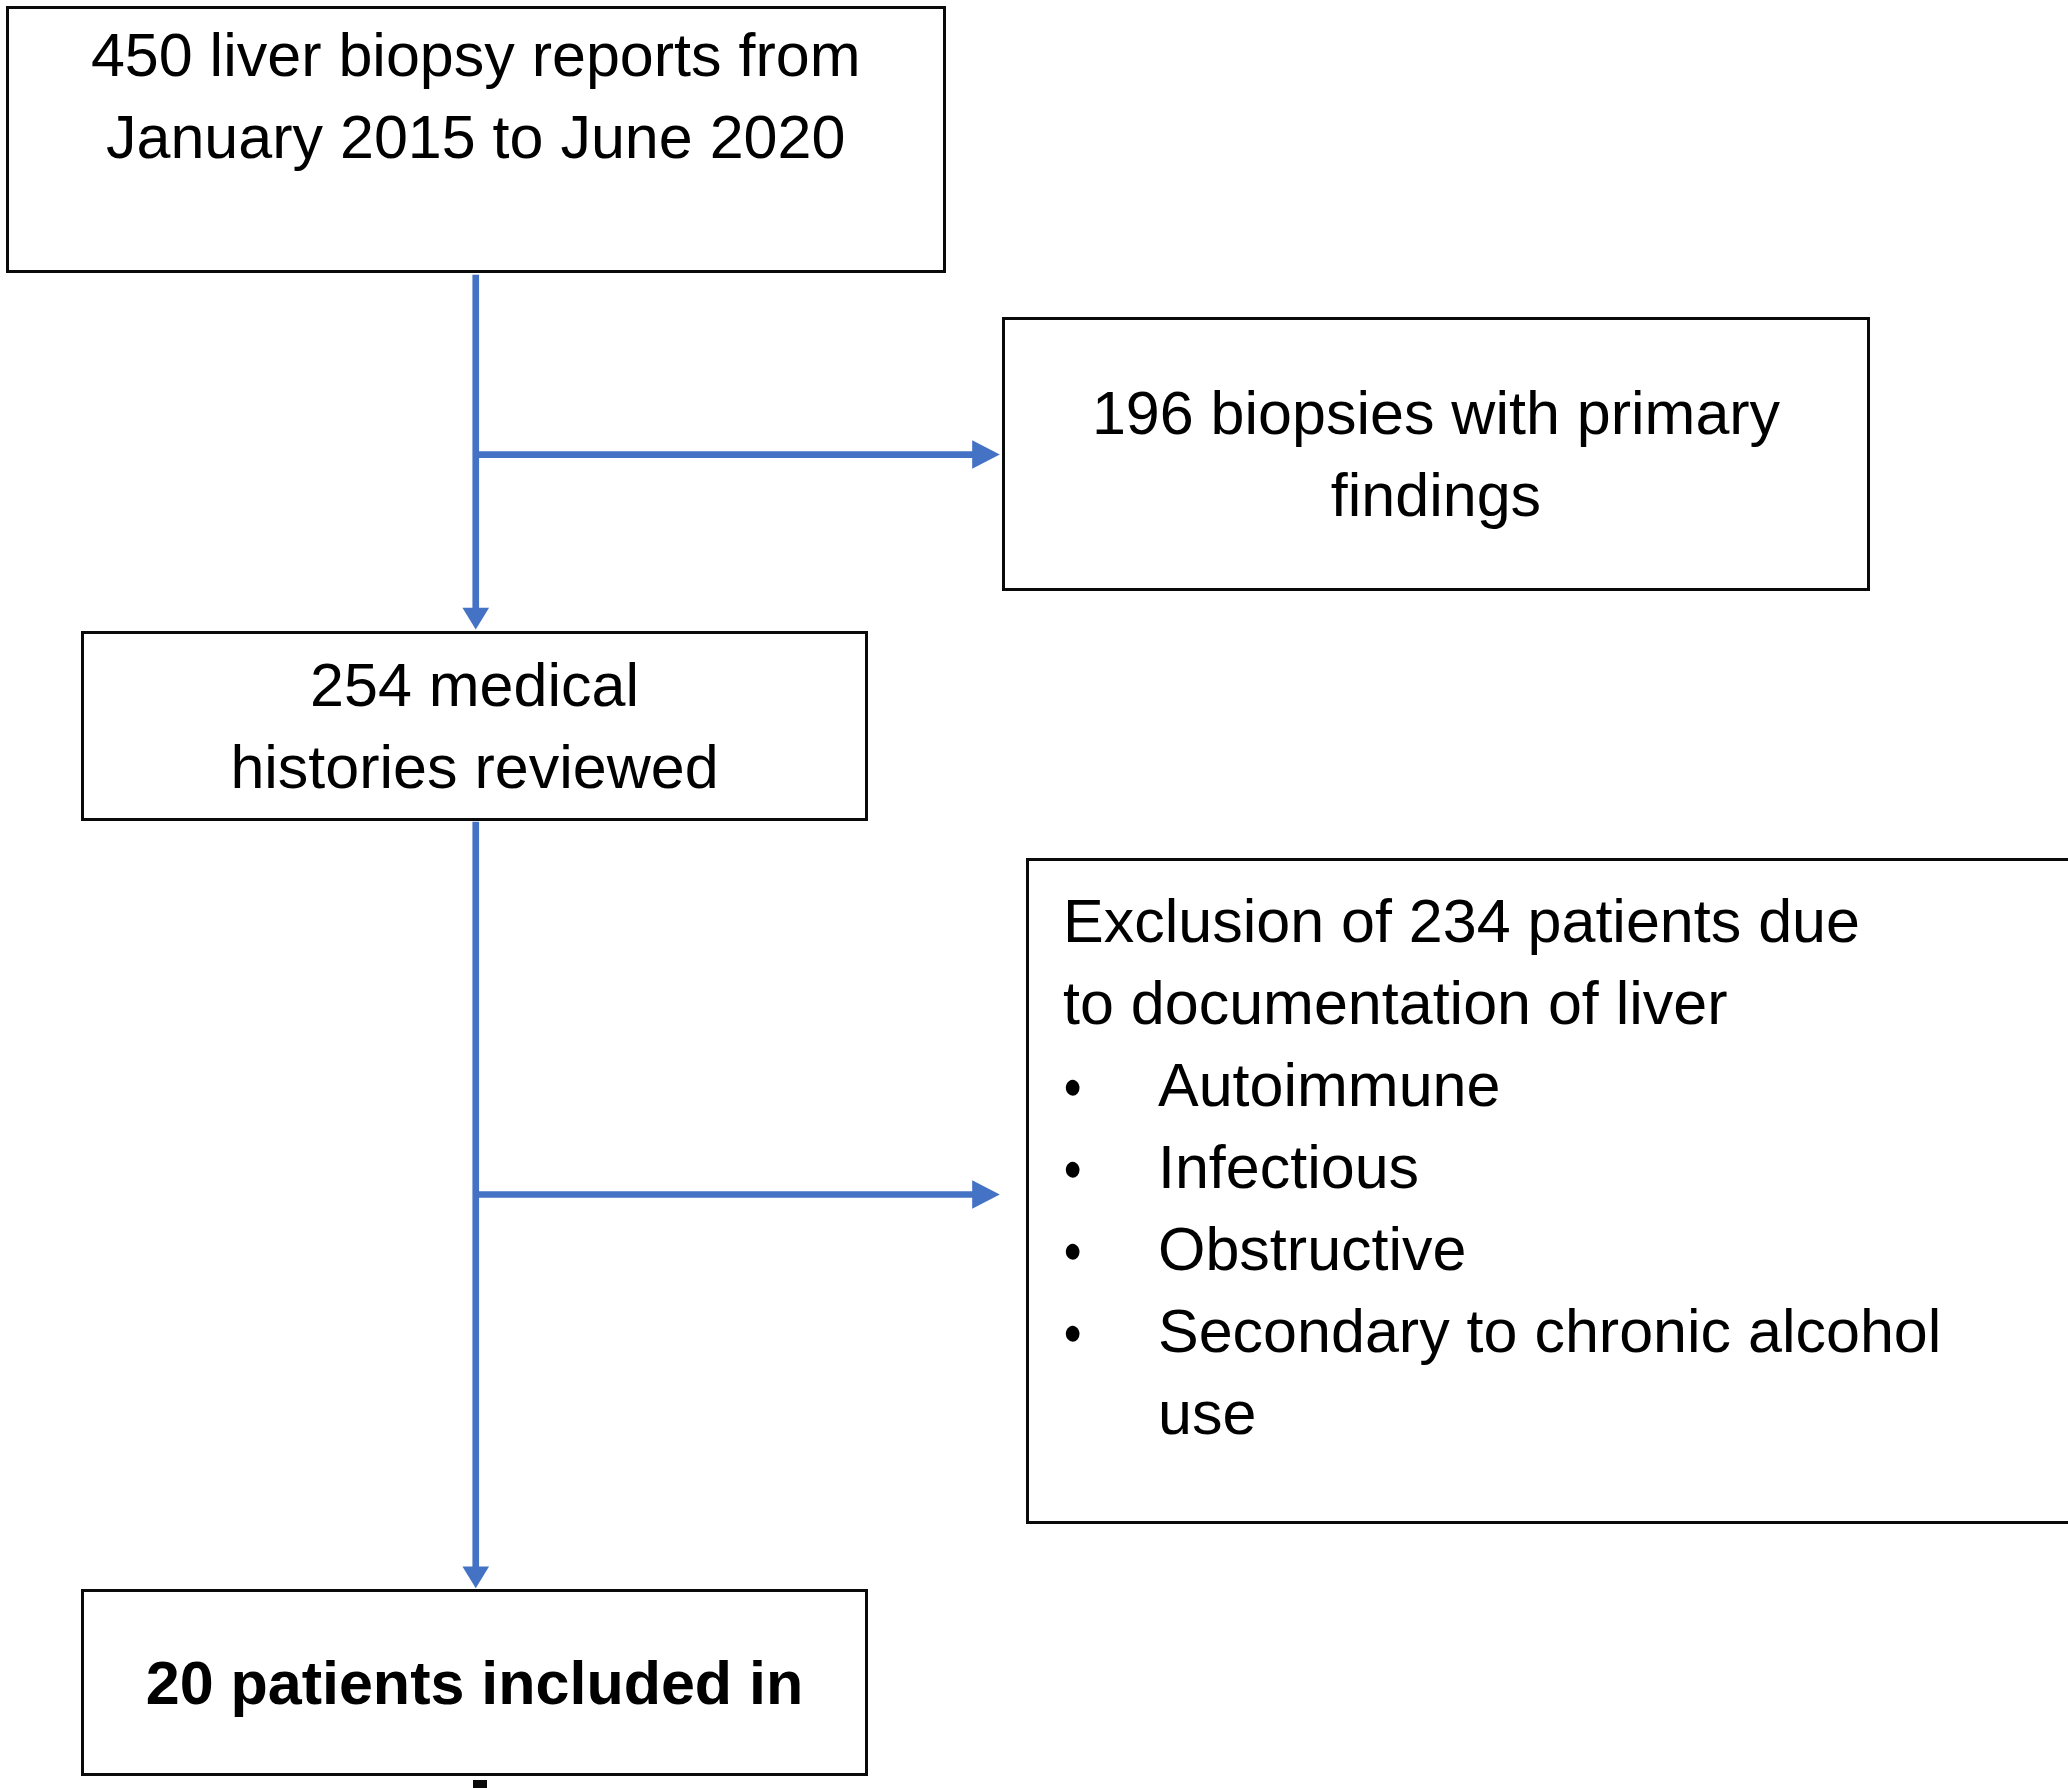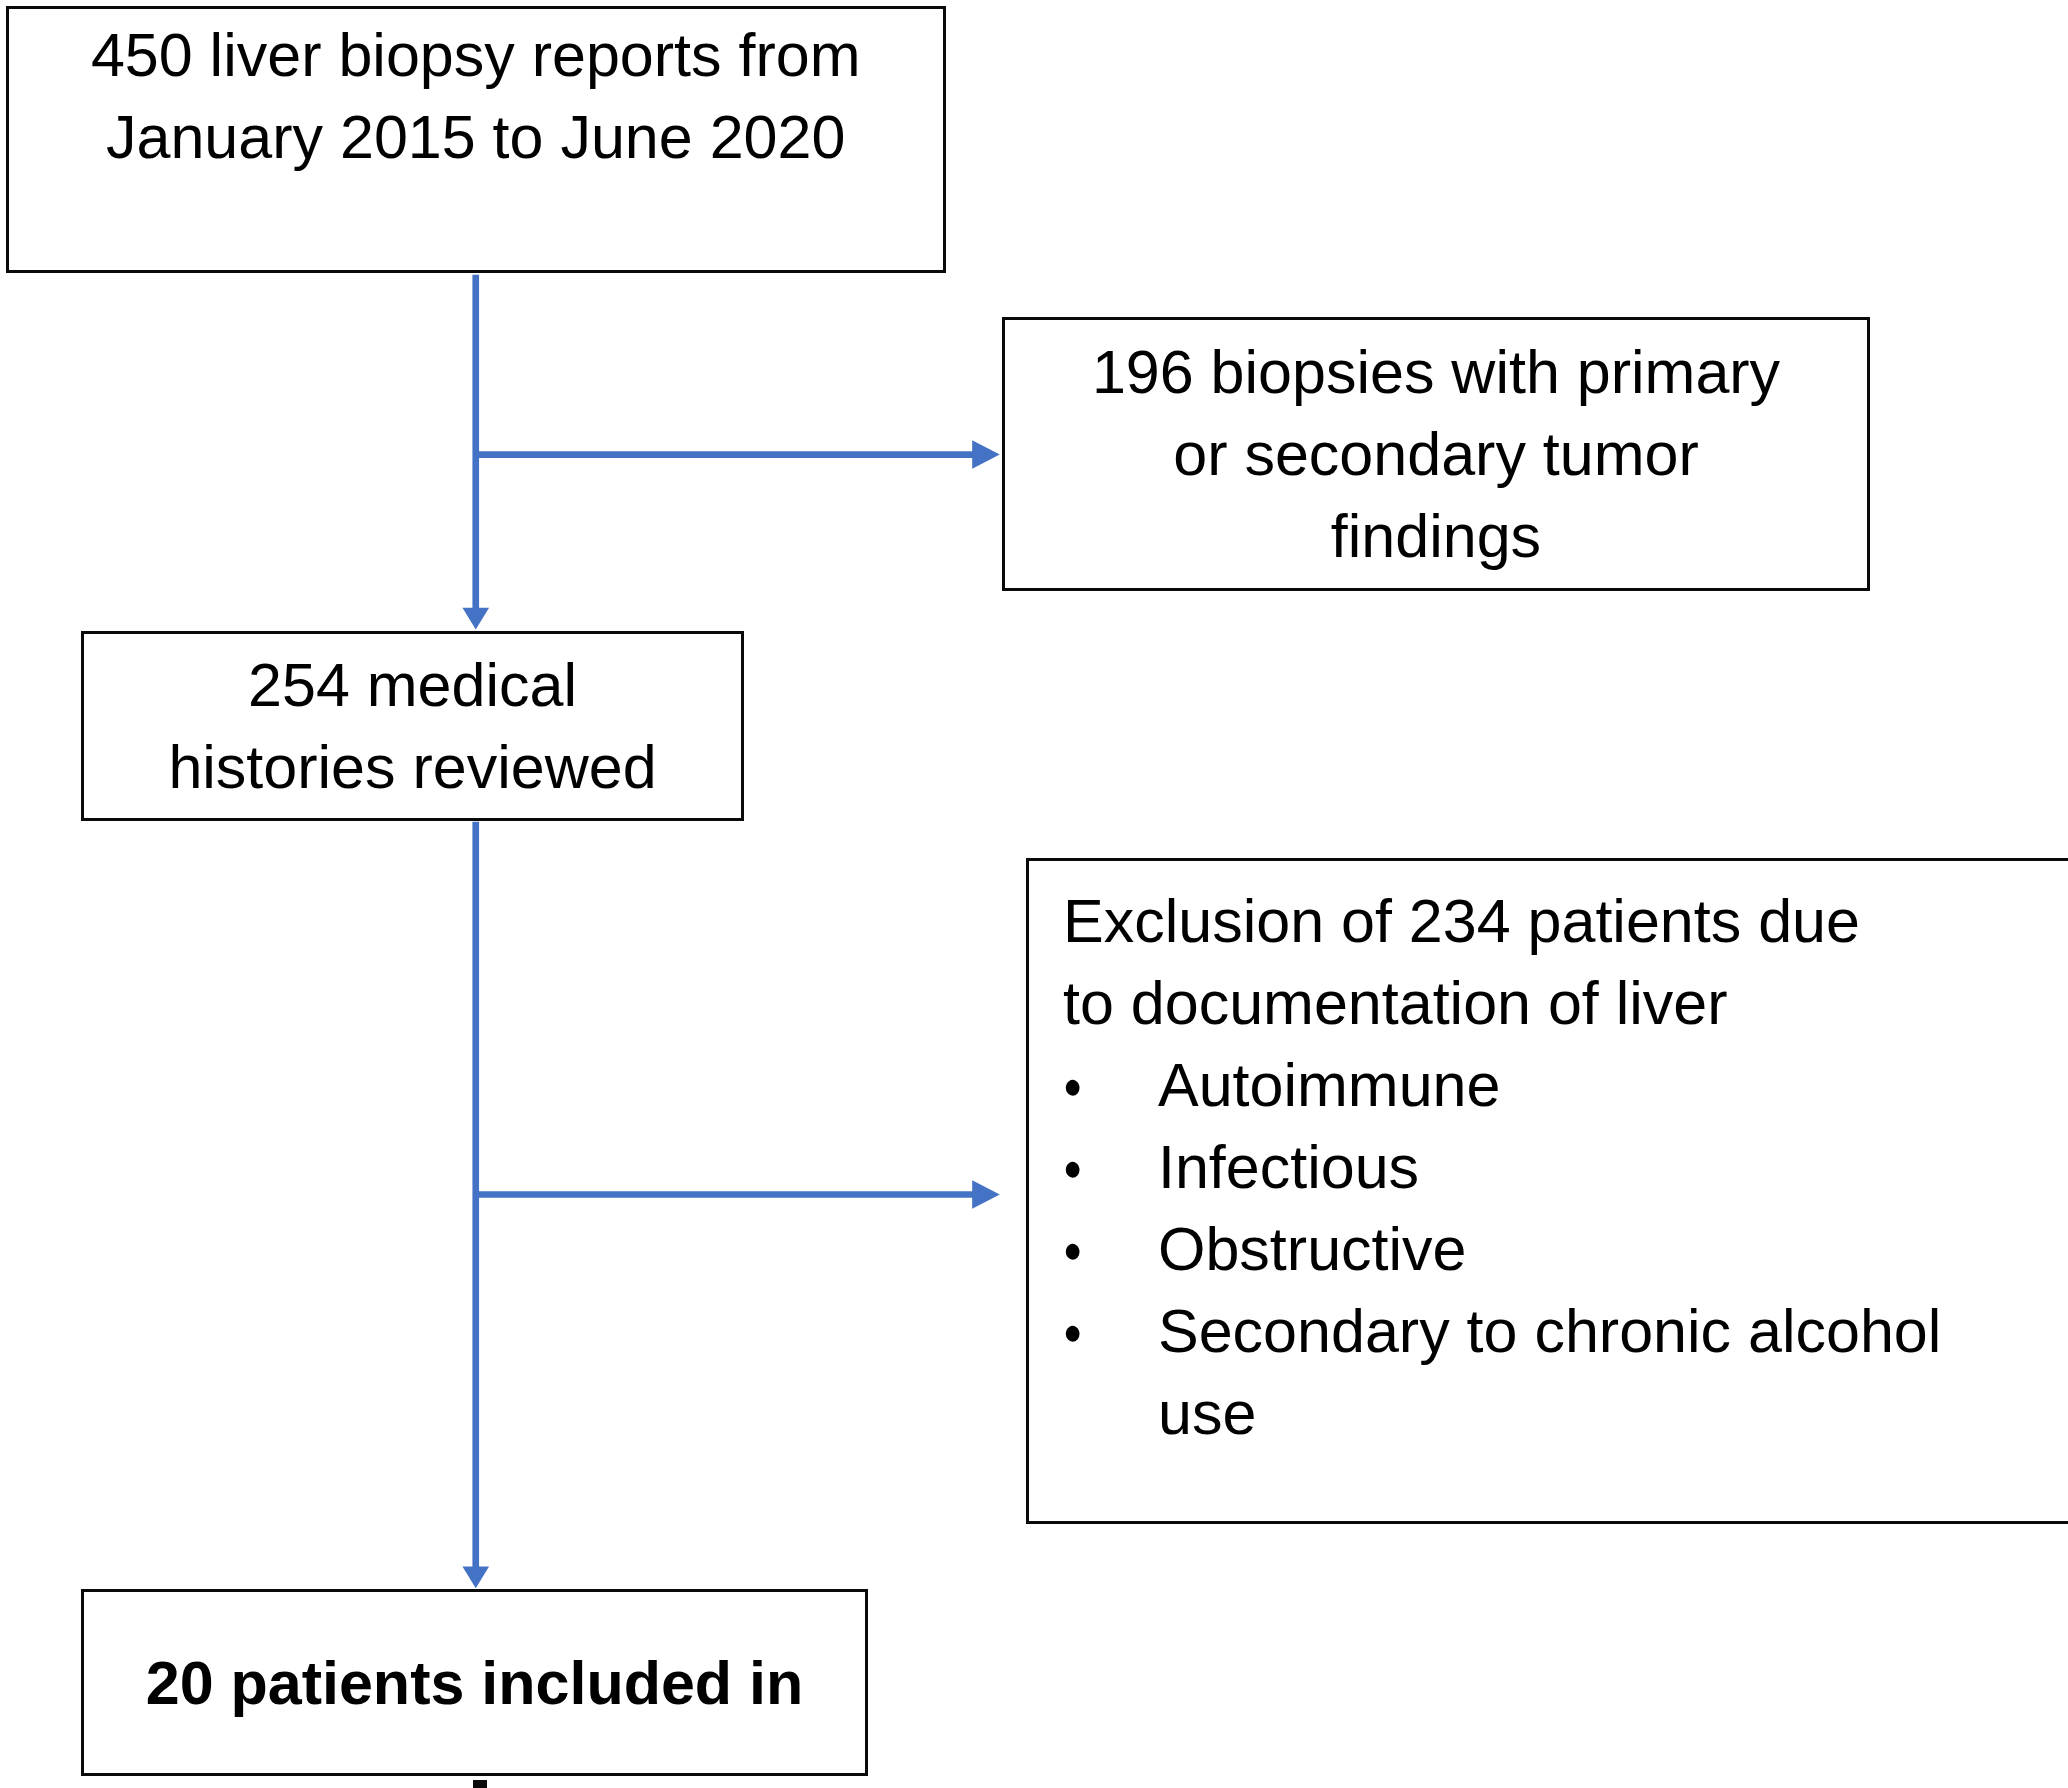--- a/index.html
+++ b/index.html
@@ -43,21 +43,21 @@
     text-align:center;
   }
   .top-aligned{
     justify-content:flex-start;
     align-items:center;
     text-align:center;
     padding-top:5.7px;
   }
   #box-reports{left:5.7px;top:5.7px;width:940px;height:267px;}
   #box-tumor-findings{left:1002px;top:317px;width:868px;height:274px;align-items:center;}
-  #box-histories{left:81px;top:631px;width:663px;height:190px;}
+  #box-histories{left:81px;top:631px;width:787px;height:190px;}
   #box-exclusion{
     left:1002px;top:858px;width:1061px;height:666px;
     padding:19px 5.7px 0 34px;
     justify-content:flex-start;
     align-items:stretch;
     text-align:left;
     margin-left:24px;
   }
   #box-included{left:81px;top:1589px;width:787px;height:187px;font-weight:bold;}
   .bullet-list{
@@ -106,21 +106,20 @@
     </g>
   </svg>
 
   <div class="fbox top-aligned" id="box-reports">
     <div>450 liver biopsy reports from</div>
     <div>January 2015 to June 2020</div>
   </div>
 
   <div class="fbox centered" id="box-tumor-findings">
     <div>196 biopsies with primary</div>
-    <div>or secondary tumor</div>
     <div>findings</div>
   </div>
 
   <div class="fbox centered" id="box-histories">
     <div>254 medical</div>
     <div>histories reviewed</div>
   </div>
 
   <div class="fbox" id="box-exclusion">
     <div>Exclusion of 234 patients due</div>

